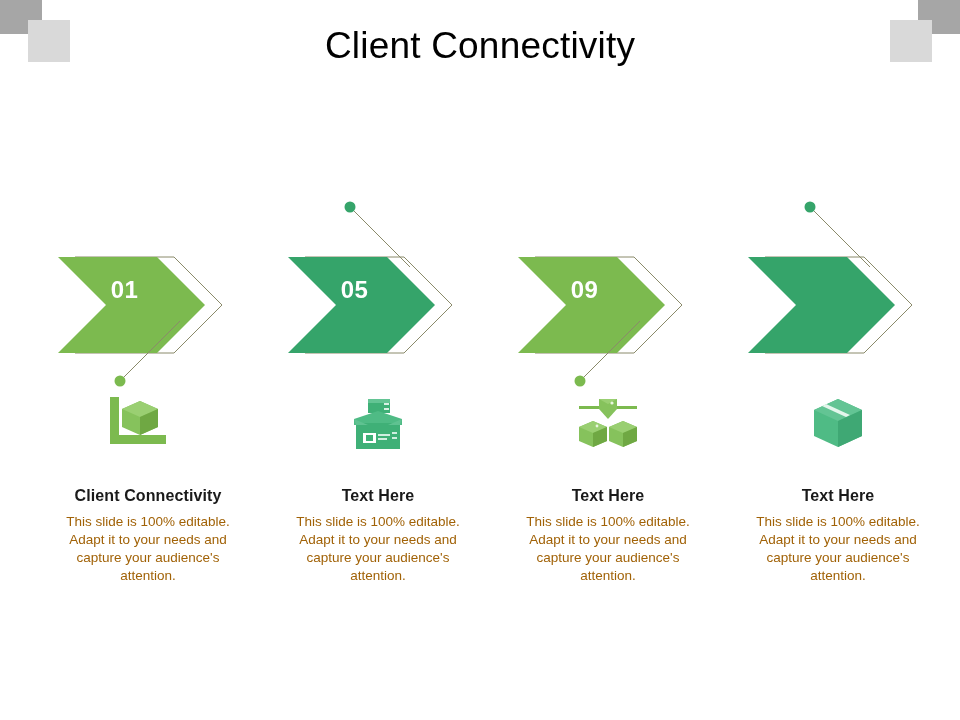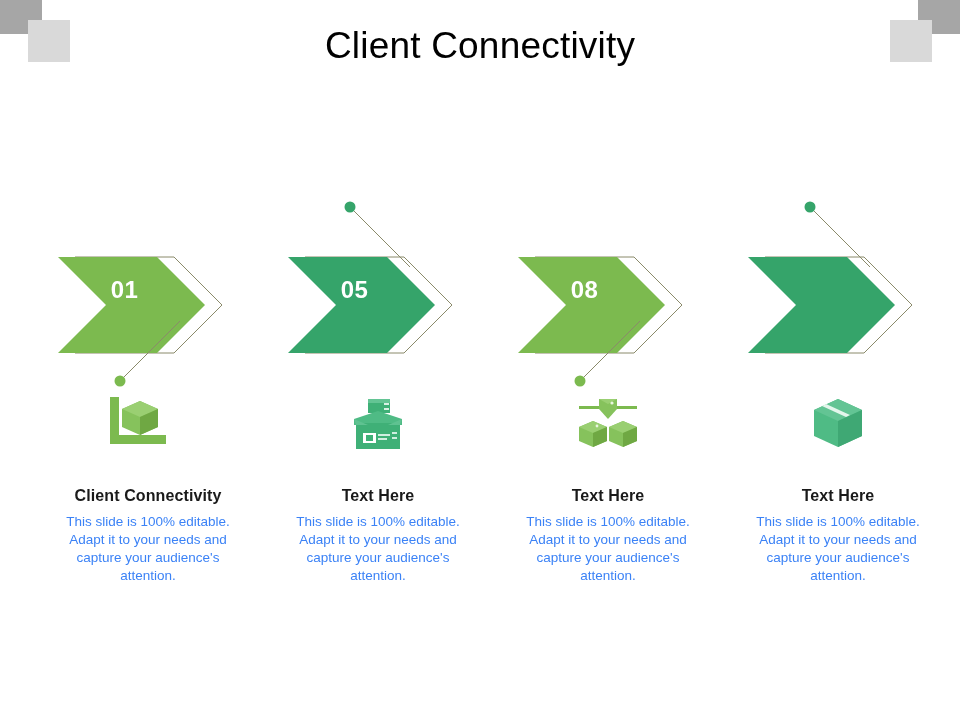--- a/index.html
+++ b/index.html
@@ -106,21 +106,21 @@
   .cap-head {
     font-size: 16px;
     font-weight: bold;
     color: #1a1a1a;
     margin-bottom: 8px;
     letter-spacing: 0.1px;
   }
   .cap-body {
     font-size: 13.5px;
     line-height: 18px;
-    color: #3b82f6;
+    color: #a16207;
     padding: 0 16px;
   }
 </style>
 </head>
 <body>
 
 <div id="slide">
 
   <div class="corner-dark tl"></div>
   <div class="corner-light tl"></div>
@@ -197,21 +197,21 @@
   </div>
 
   <div class="col col-2">
     <div class="chev-wrap">
       <svg class="chev-svg" viewBox="0 0 232 200">
         <polygon points="43,72 142,72 190,120 142,168 43,168 91,120" fill="none" stroke="#8a8a6a" stroke-width="1"></polygon>
         <polygon points="26,72 125,72 173,120 125,168 26,168 74,120" fill="#7CBA4F"></polygon>
         <line x1="88" y1="196" x2="148" y2="136" stroke="#8a8a6a" stroke-width="1"></line>
         <circle cx="88" cy="196" r="5.5" fill="#7CBA4F"></circle>
       </svg>
-      <div class="chev-num">08</div>
+      <div class="chev-num">09</div>
     </div>
 
     <div class="icon-wrap">
       <span>
         <svg width="70" height="56" viewBox="0 0 70 56">
           <rect x="6" y="11" width="58" height="3" fill="#7CBA4F"></rect>
           <polygon points="26,4 44,4 44,14 35,24 26,14" fill="#86C25C"></polygon>
           <polygon points="26,4 44,4 35,9 26,4" fill="#9ACF72"></polygon>
           <circle cx="39" cy="8" r="1.6" fill="#eaf6e0"></circle>
           <polygon points="20,26 34,32 34,46 20,52 6,46 6,32" fill="#86C25C"></polygon>

